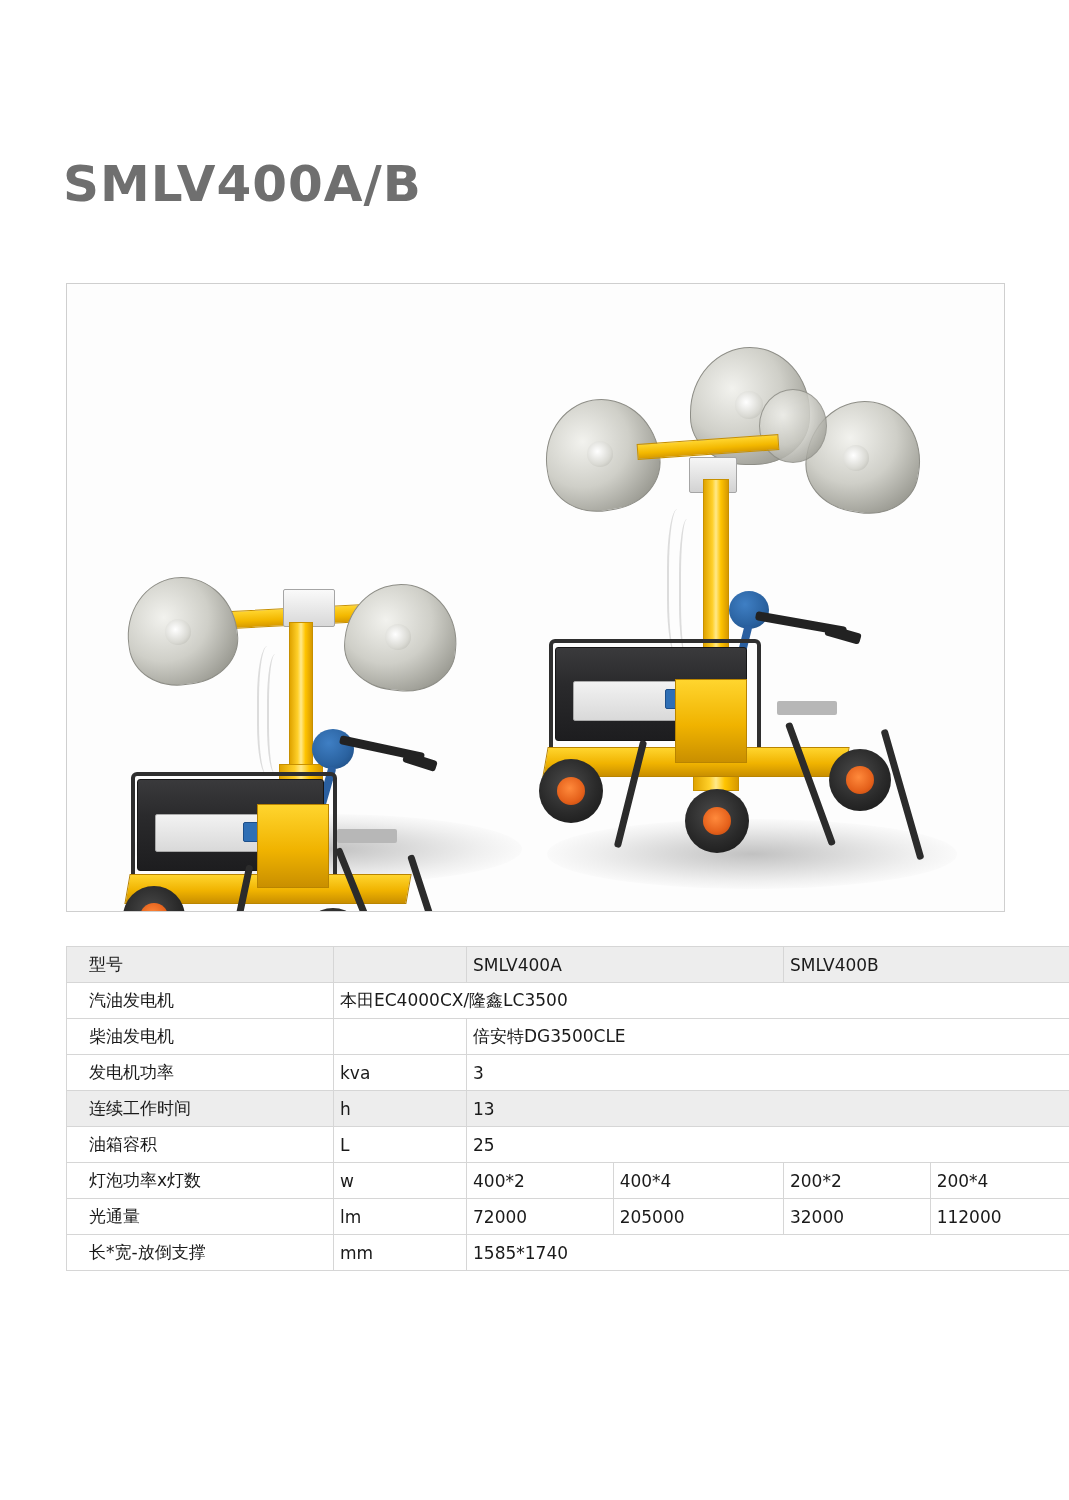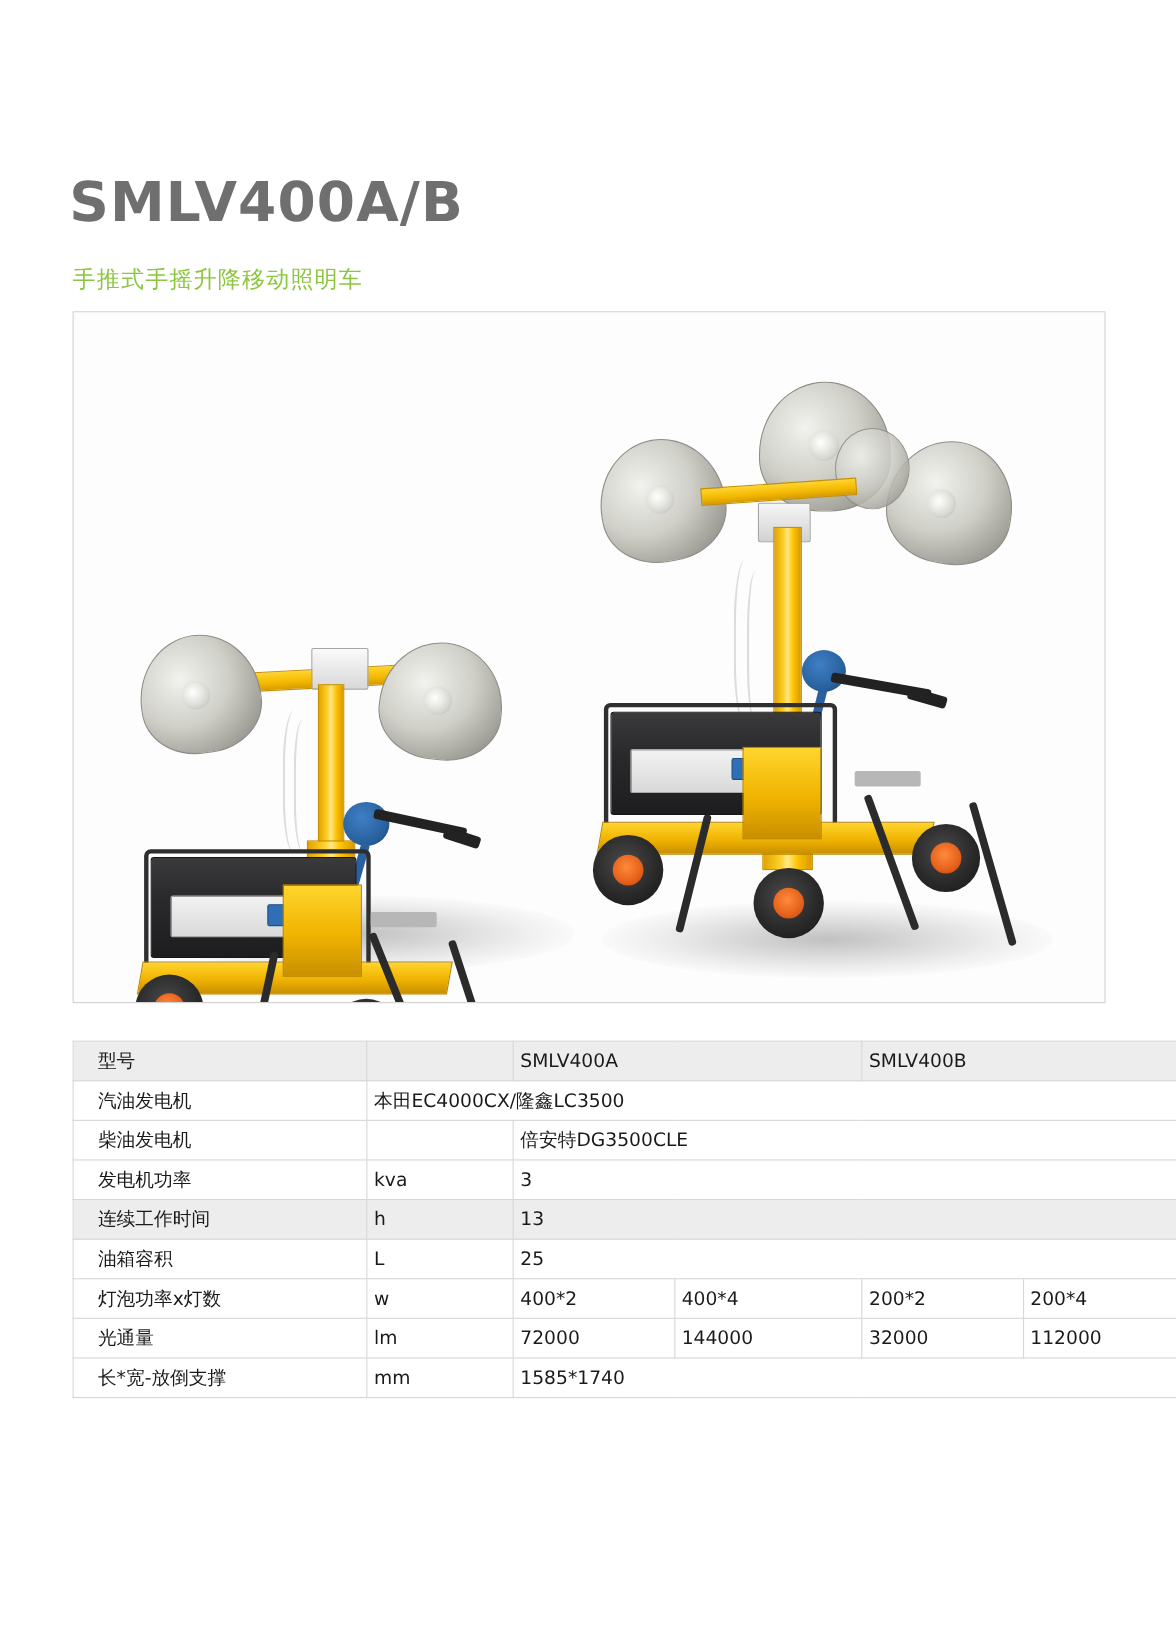--- a/index.html
+++ b/index.html
@@ -166,21 +166,20 @@
   table.spec tr.shade td {
     background: #ededed;
   }
 </style>
 </head>
 <body>
 
 <div class="page">
 
   <div class="title">SMLV400A/B</div>
-  <div class="subtitle">手推式手摇升降移动照明车</div>
 
   <div class="photo-panel">
     <div class="photo-inner">
 
       <div class="machine" style="left:40px; top:90px; width:420px; height:520px;">
 
         <div class="shadow" style="left:25px; top:440px; width:390px; height:70px;"></div>
 
         <div class="crossbar" style="left:100px; top:233px; width:200px; height:16px; transform:rotate(-3deg);"></div>
 
@@ -315,21 +314,21 @@
           <td class="unit">w</td>
           <td>400*2</td>
           <td>400*4</td>
           <td>200*2</td>
           <td>200*4</td>
         </tr>
         <tr>
           <td class="label">光通量</td>
           <td class="unit">lm</td>
           <td>72000</td>
-          <td>144000</td>
+          <td>205000</td>
           <td>32000</td>
           <td>112000</td>
         </tr>
         <tr>
           <td class="label">长*宽-放倒支撑</td>
           <td class="unit">mm</td>
           <td colspan="4">1585*1740</td>
         </tr>
       </tbody>
   </table>

